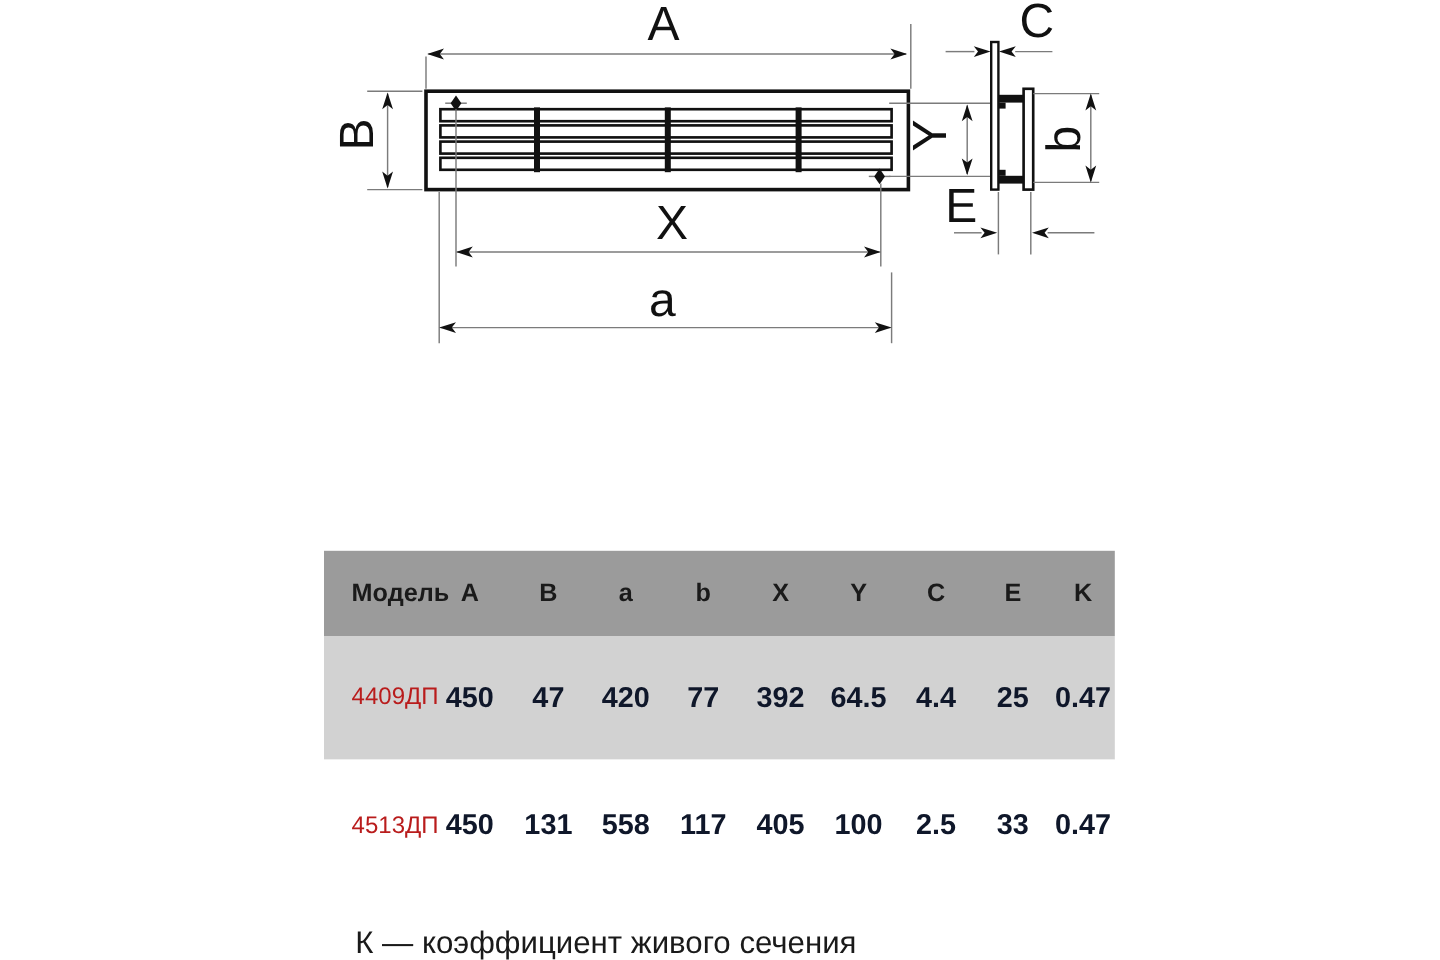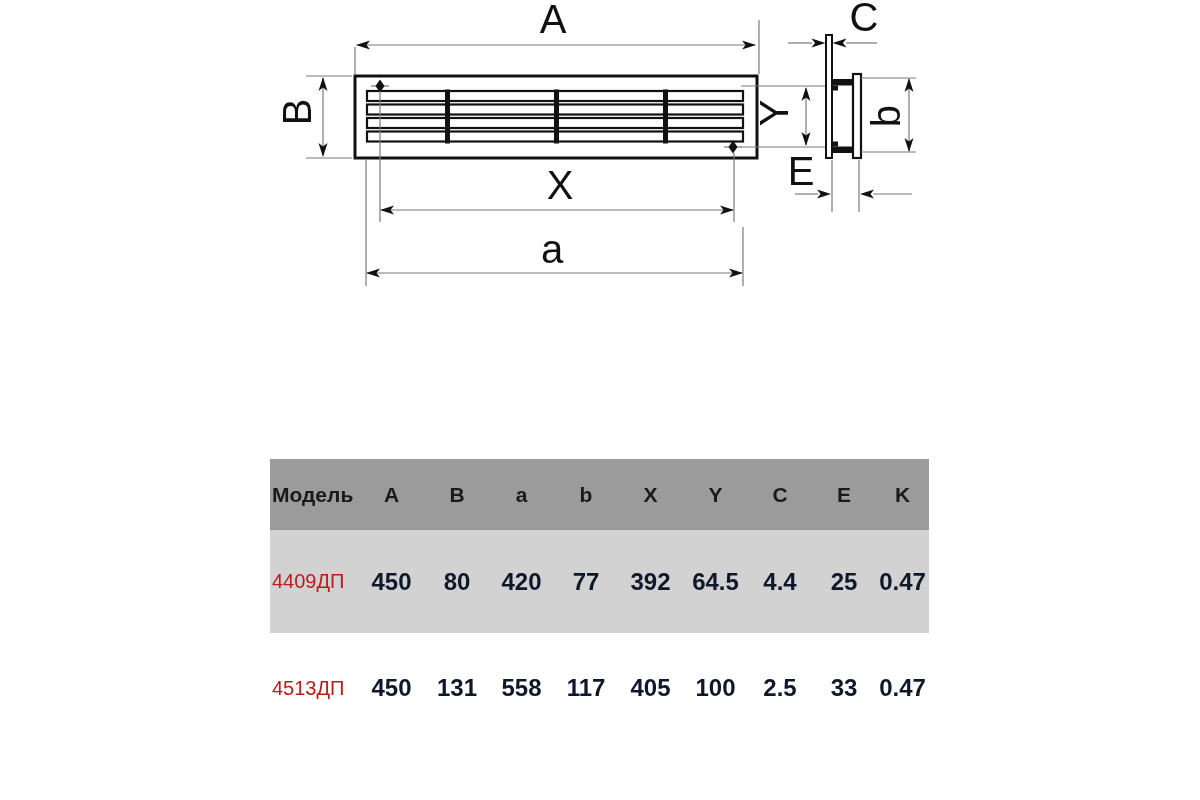--- a/index.html
+++ b/index.html
@@ -19,21 +19,21 @@
   .spec-table{position:absolute;left:270px;top:459px;width:659px;}
   .trow{
     display:grid;
     grid-template-columns:88px 67px 64px 65px 64px 65px 65px 64px 64px 53px;
     align-items:center;
   }
   .thead{height:71px;background:#9b9b9b;font-weight:bold;font-size:21px;}
   .trow1{height:103px;background:#d2d2d2;}
   .trow2{height:110px;background:#ffffff;}
   .cell{text-align:center;}
-  .cell.model-col{text-align:left;padding-left:2px;}
+  .cell.model-col{text-align:left;padding-left:23px;}
   .model-name{font-size:20px;color:#b91c1c;font-weight:normal;}
   .val{font-size:24px;font-weight:bold;color:#0f172a;}
 
   .footnote{
     position:absolute;left:296px;top:770px;font-size:26px;font-weight:normal;
     color:#1a1a1a;
   }
 
   
   .heavy{stroke:#111;fill:#fff;}
@@ -172,21 +172,21 @@
       <div class="cell">X</div>
       <div class="cell">Y</div>
       <div class="cell">C</div>
       <div class="cell">E</div>
       <div class="cell">K</div>
     </div>
 
     <div class="trow trow1">
       <div class="cell model-col model-name">4409ДП</div>
       <div class="cell val">450</div>
-      <div class="cell val">80</div>
+      <div class="cell val">47</div>
       <div class="cell val">420</div>
       <div class="cell val">77</div>
       <div class="cell val">392</div>
       <div class="cell val">64.5</div>
       <div class="cell val">4.4</div>
       <div class="cell val">25</div>
       <div class="cell val">0.47</div>
     </div>
 
     <div class="trow trow2">
@@ -197,14 +197,15 @@
       <div class="cell val">117</div>
       <div class="cell val">405</div>
       <div class="cell val">100</div>
       <div class="cell val">2.5</div>
       <div class="cell val">33</div>
       <div class="cell val">0.47</div>
     </div>
 
   </div>
 
+  <div class="footnote">К — коэффициент живого сечения</div>
 
 </div>
 
 </body></html>

